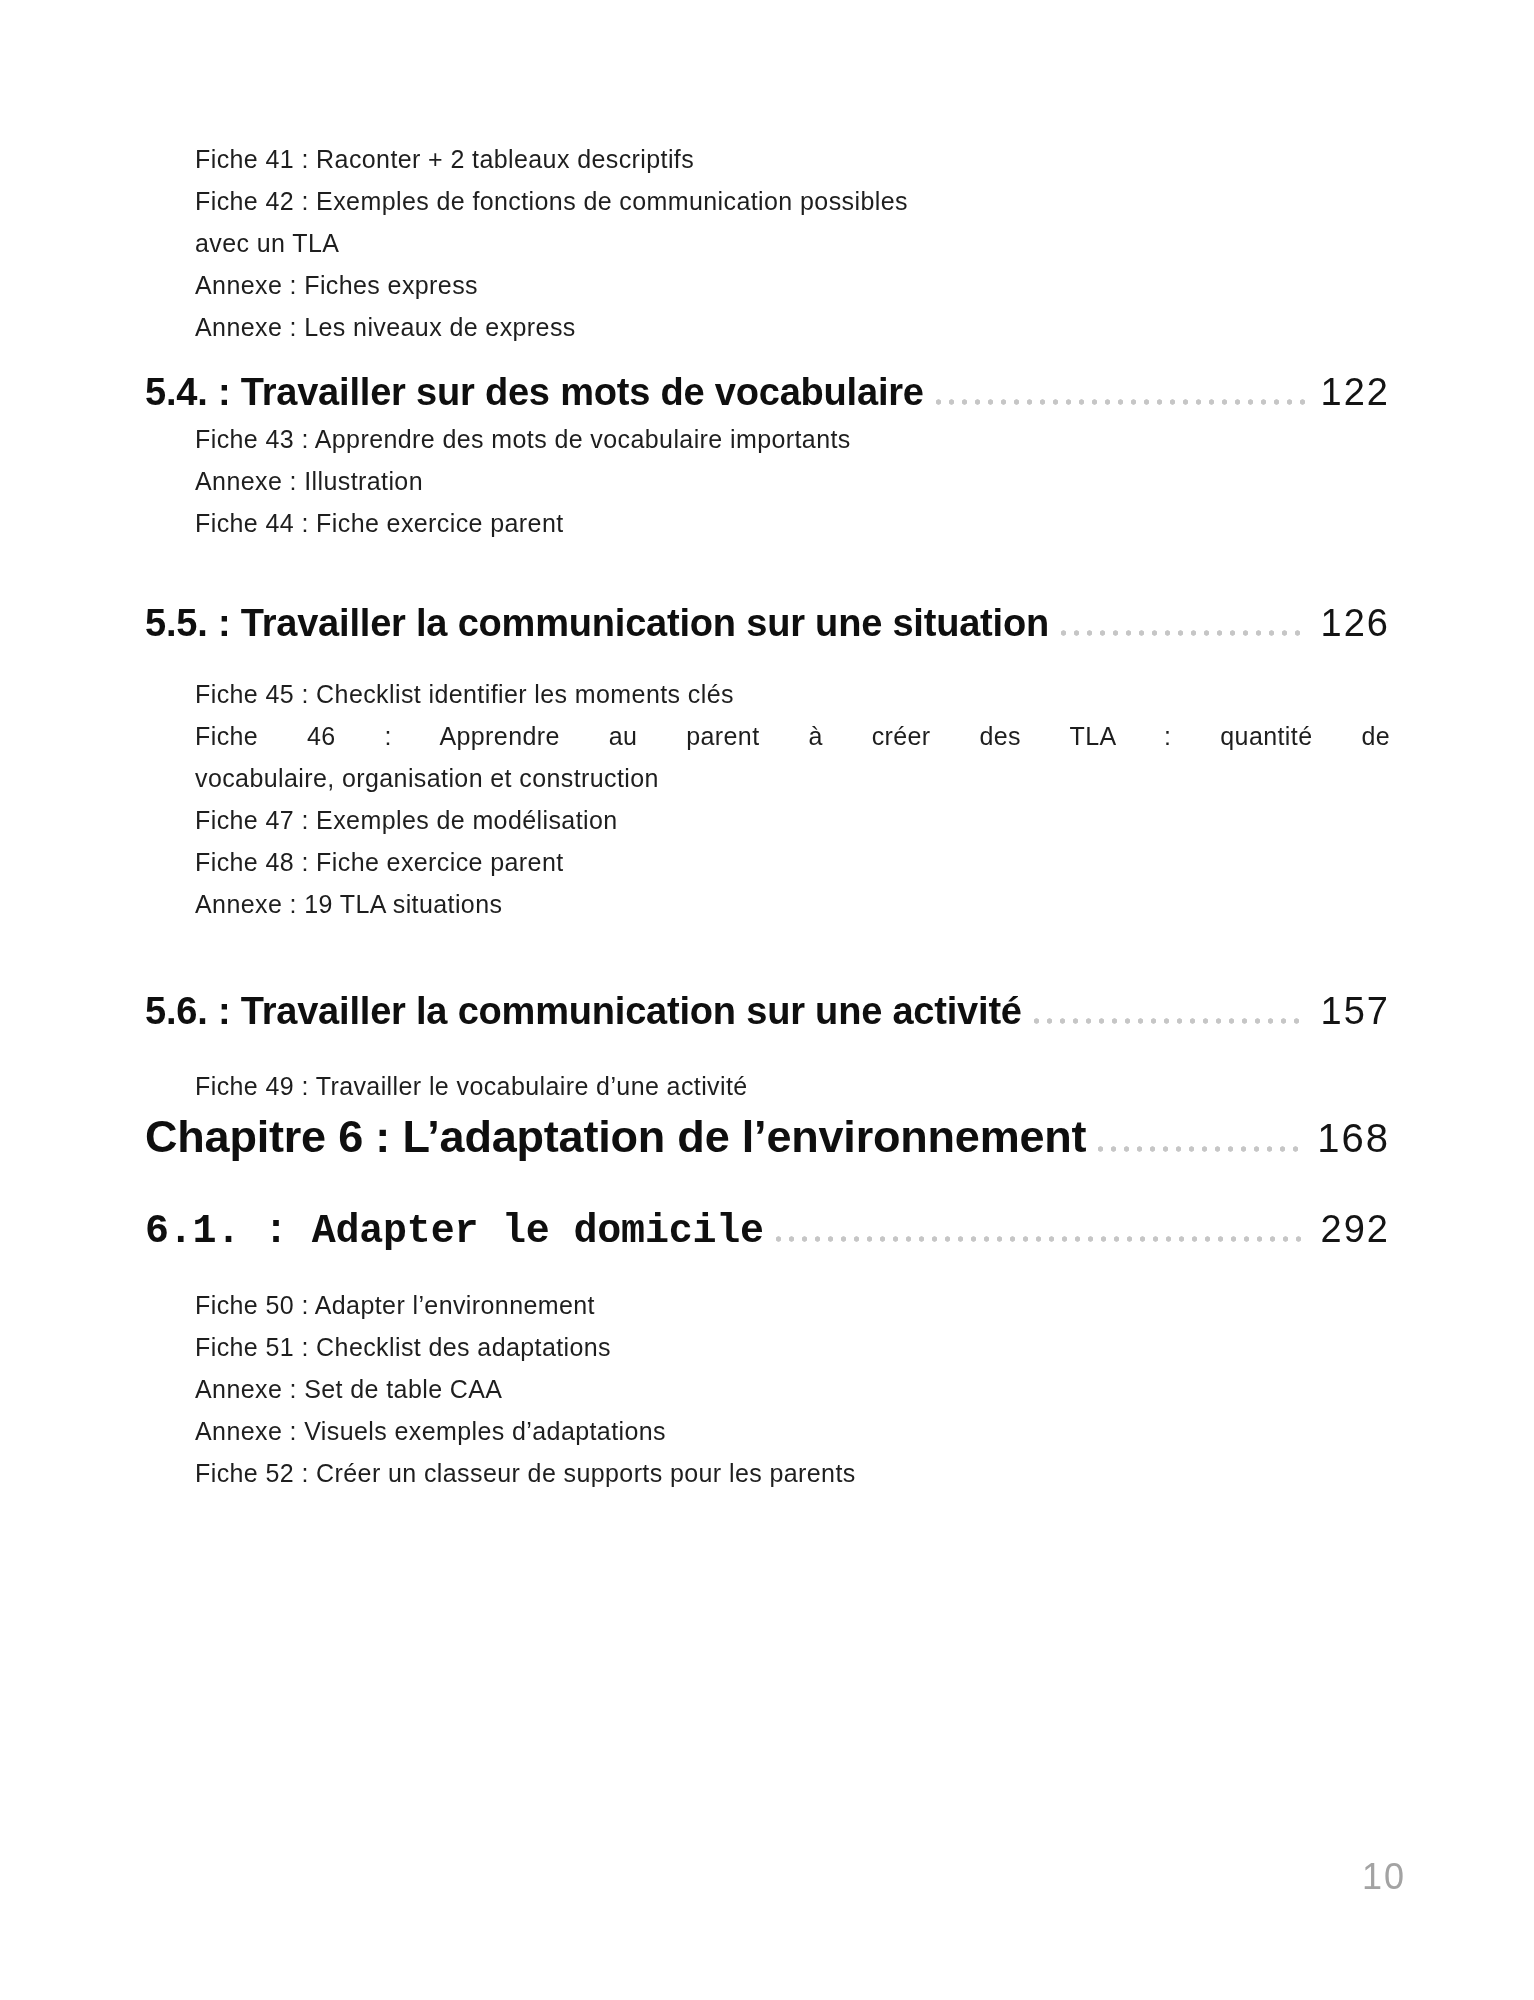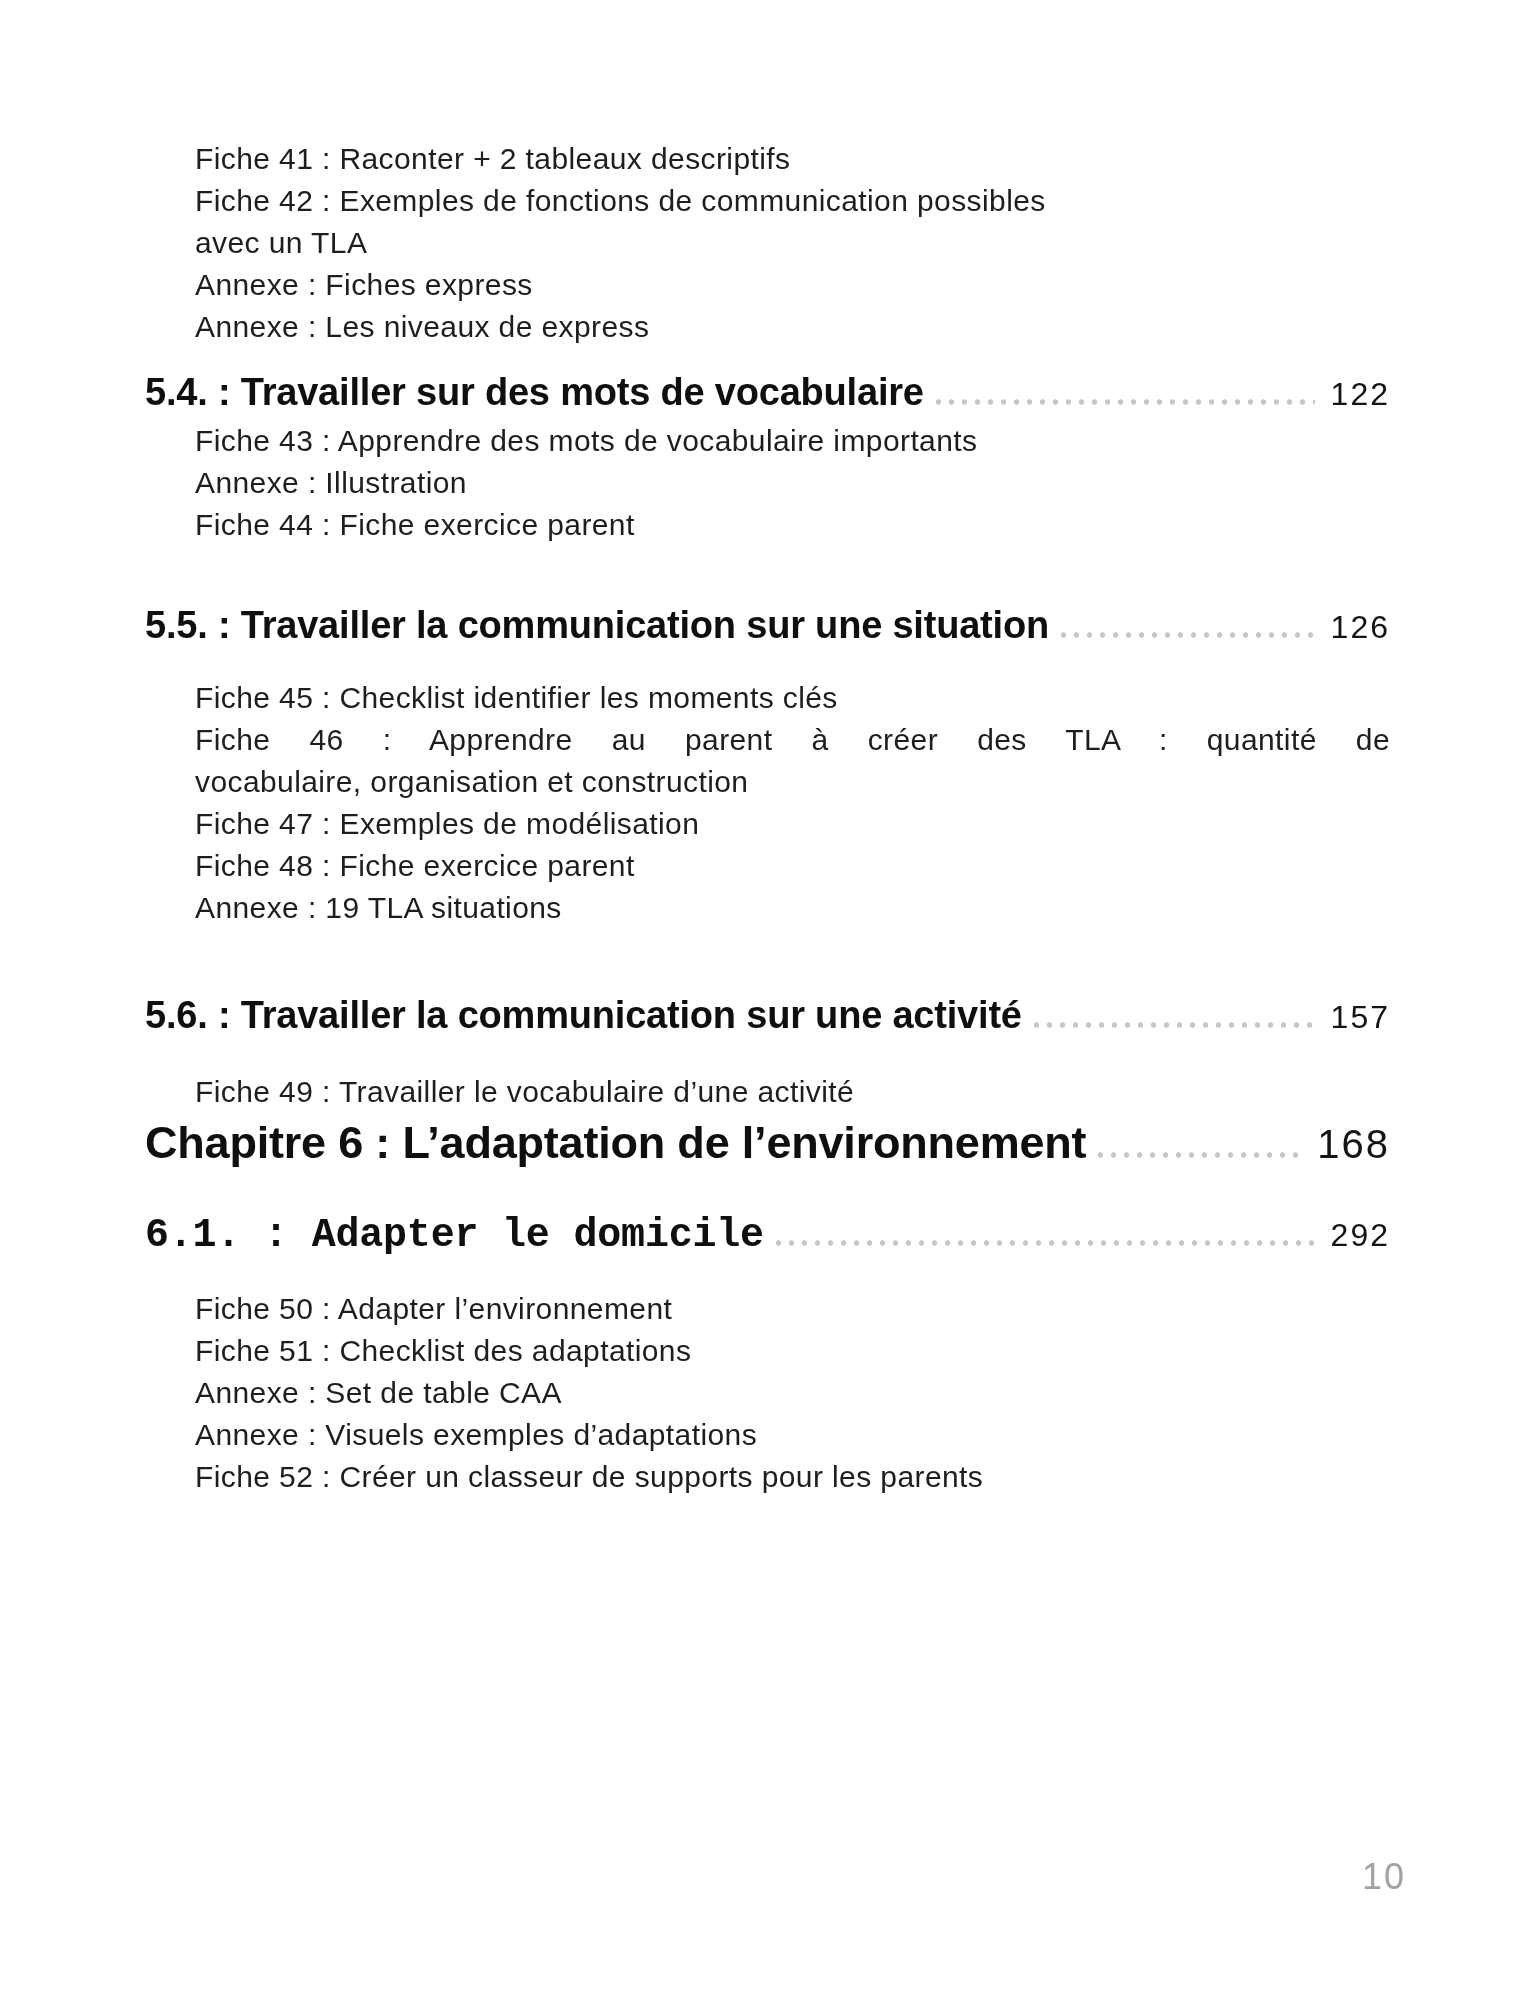--- a/index.html
+++ b/index.html
@@ -15,21 +15,21 @@
   .content {
     position: absolute;
     left: 145px;
     top: 138px;
     width: 1245px;
   }
   
   .sublist { margin-left: 50px; }
   .toc-line {
     margin: 0;
-    font-size: 30px;
+    font-size: 25px;
     line-height: 42px;
     letter-spacing: 0.4px;
     color: #1e1e1e;
     white-space: nowrap;
   }
   .toc-line.justify-last {
     white-space: normal;
     text-align: justify;
     text-align-last: justify;
   }
@@ -53,21 +53,21 @@
     flex: 1;
     height: 6px;
     margin: 0 16px 2px 8px;
     background-image: radial-gradient(circle, #c6c6c6 2.4px, transparent 3px);
     background-size: 13px 6px;
     background-repeat: repeat-x;
     background-position: left bottom;
   }
   .pagenum {
     font-weight: 400;
-    font-size: 32px;
+    font-size: 38px;
     letter-spacing: 2px;
     color: #141414;
     white-space: nowrap;
   }
   .chapter .pagenum { font-size: 40px; }
   
   .row-5-4 { margin-top: 18px; }
   .row-5-5 { margin-top: 53px; margin-bottom: 24px; }
   .row-5-6 { margin-top: 60px; margin-bottom: 28px; }
   .row-ch6 { }

